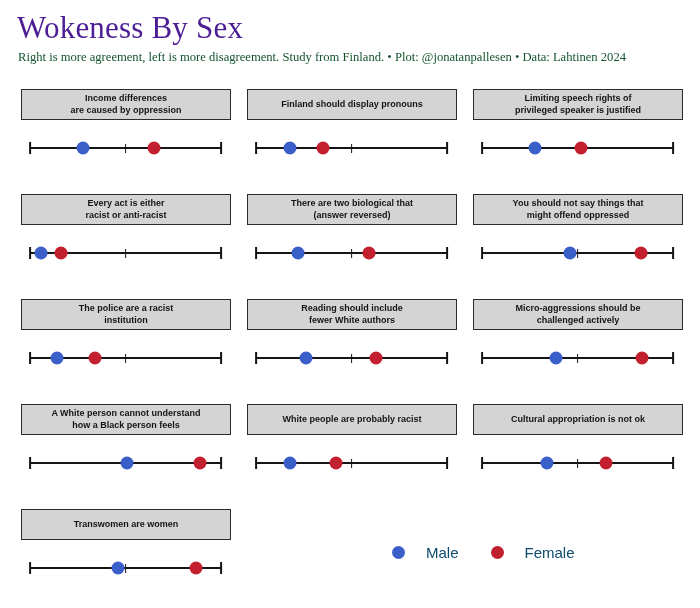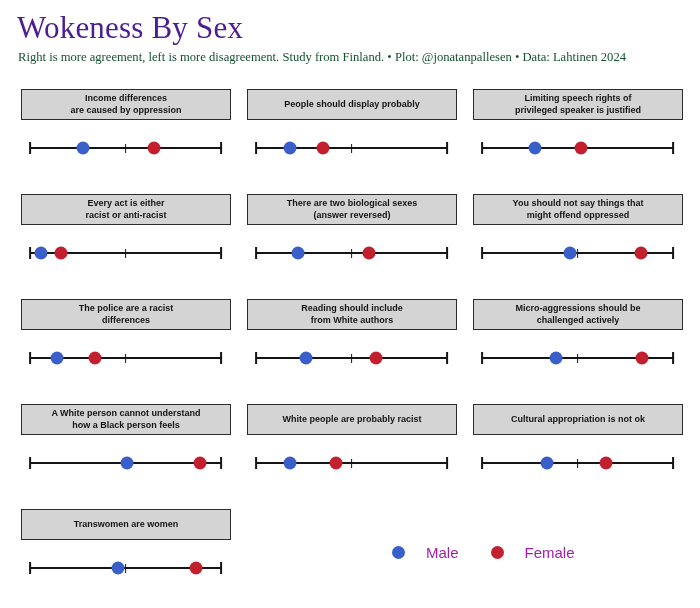--- a/index.html
+++ b/index.html
@@ -52,21 +52,21 @@
     transform:translate(-50%,-50%);
   }
   .dot.male{background:var(--male);}
   .dot.female{background:var(--female);}
 
   .legend{
     position:absolute;left:392px;top:544px;
     display:flex;align-items:center;
   }
   .legend .dot{position:static;transform:none;width:13px;height:13px;}
-  .legend-label{font-size:15px;color:#a21caf;margin-left:21px;}
+  .legend-label{font-size:15px;color:#0c4a6e;margin-left:21px;}
   .legend-item{display:flex;align-items:center;}
   .legend-item + .legend-item{margin-left:32px;}
 </style>
 </head>
 <body>
 
 <div class="title">Wokeness By Sex</div>
 <div class="subtitle">Right is more agreement, left is more disagreement. Study from Finland. • Plot: @jonatanpallesen • Data: Lahtinen 2024</div>
 
 <div class="panels" id="panels-grid">
@@ -80,21 +80,21 @@
       <span class="tick end" style="left:0%"></span>
       <span class="tick mid" style="left:50%"></span>
       <span class="tick end" style="left:100%"></span>
       <span class="dot male" style="left: 28%;"></span>
       <span class="dot female" style="left: 65%;"></span>
     </div>
   </div>
 
   <div class="panel">
     <div class="statement-box">
-      <div class="statement-text">People should display probably</div>
+      <div class="statement-text">Finland should display pronouns</div>
     </div>
     <div class="axis">
       <div class="axis-line"></div>
       <span class="tick end" style="left:0%"></span>
       <span class="tick mid" style="left:50%"></span>
       <span class="tick end" style="left:100%"></span>
       <span class="dot male" style="left: 18%;"></span>
       <span class="dot female" style="left: 35%;"></span>
     </div>
   </div>
@@ -124,21 +124,21 @@
       <span class="tick end" style="left:0%"></span>
       <span class="tick mid" style="left:50%"></span>
       <span class="tick end" style="left:100%"></span>
       <span class="dot male" style="left: 6%;"></span>
       <span class="dot female" style="left: 16%;"></span>
     </div>
   </div>
 
   <div class="panel">
     <div class="statement-box">
-      <div class="statement-text">There are two biological sexes
+      <div class="statement-text">There are two biological that
 (answer reversed)</div>
     </div>
     <div class="axis">
       <div class="axis-line"></div>
       <span class="tick end" style="left:0%"></span>
       <span class="tick mid" style="left:50%"></span>
       <span class="tick end" style="left:100%"></span>
       <span class="dot male" style="left: 22%;"></span>
       <span class="dot female" style="left: 59%;"></span>
     </div>
@@ -155,36 +155,36 @@
       <span class="tick mid" style="left:50%"></span>
       <span class="tick end" style="left:100%"></span>
       <span class="dot male" style="left: 46%;"></span>
       <span class="dot female" style="left: 83%;"></span>
     </div>
   </div>
 
   <div class="panel">
     <div class="statement-box">
       <div class="statement-text">The police are a racist
-differences</div>
+institution</div>
     </div>
     <div class="axis">
       <div class="axis-line"></div>
       <span class="tick end" style="left:0%"></span>
       <span class="tick mid" style="left:50%"></span>
       <span class="tick end" style="left:100%"></span>
       <span class="dot male" style="left: 14%;"></span>
       <span class="dot female" style="left: 34%;"></span>
     </div>
   </div>
 
   <div class="panel">
     <div class="statement-box">
       <div class="statement-text">Reading should include
-from White authors</div>
+fewer White authors</div>
     </div>
     <div class="axis">
       <div class="axis-line"></div>
       <span class="tick end" style="left:0%"></span>
       <span class="tick mid" style="left:50%"></span>
       <span class="tick end" style="left:100%"></span>
       <span class="dot male" style="left: 26%;"></span>
       <span class="dot female" style="left: 63%;"></span>
     </div>
   </div>

